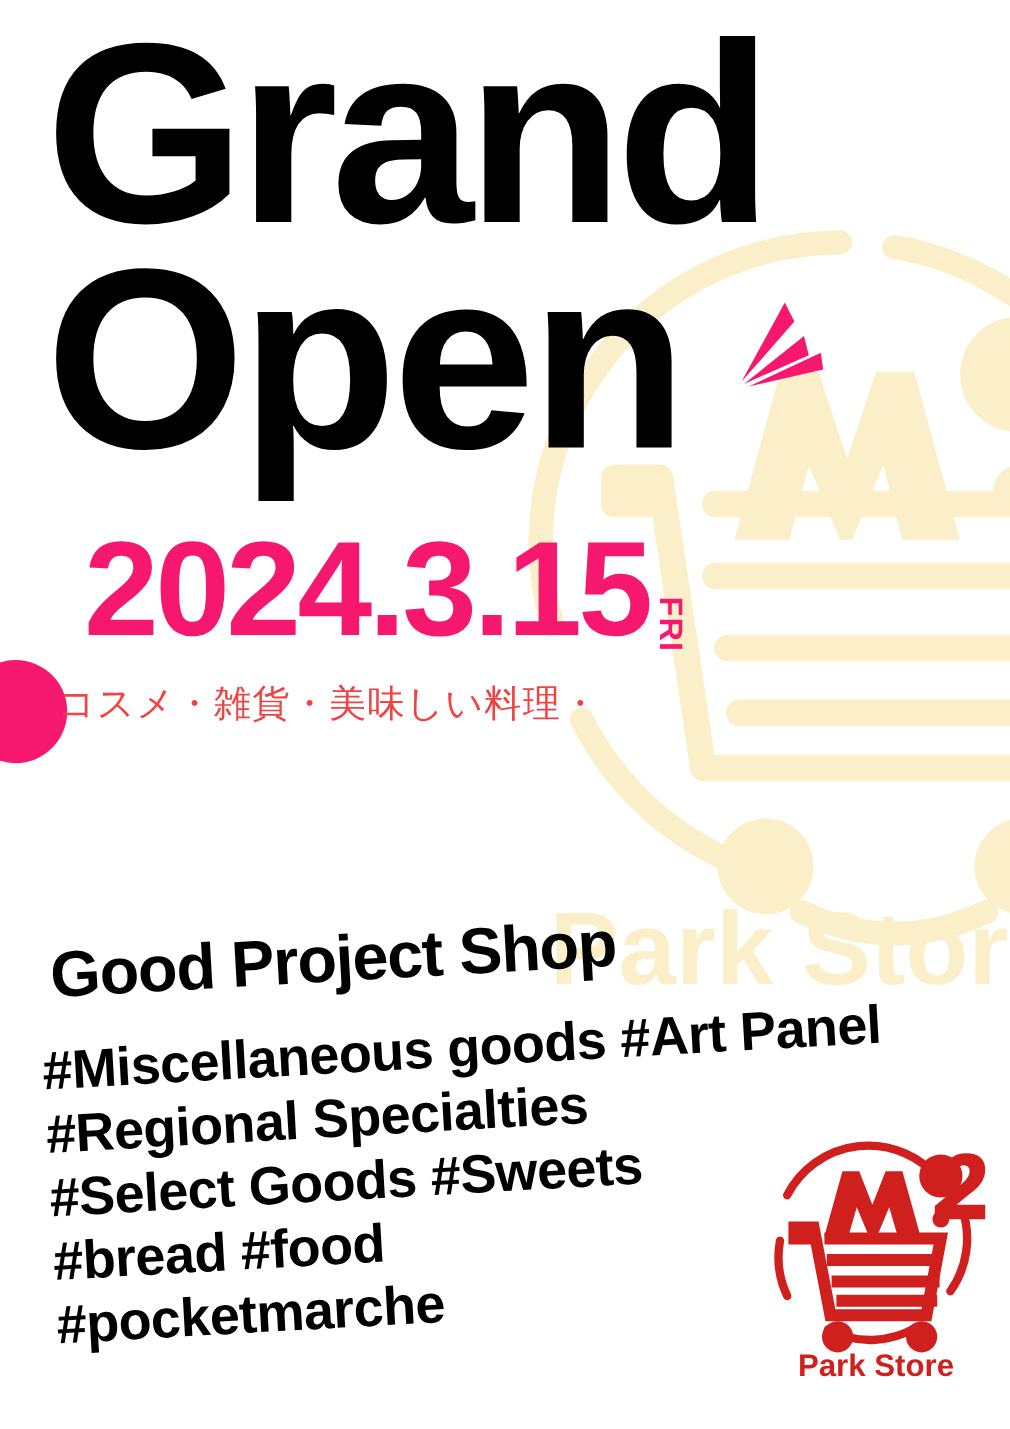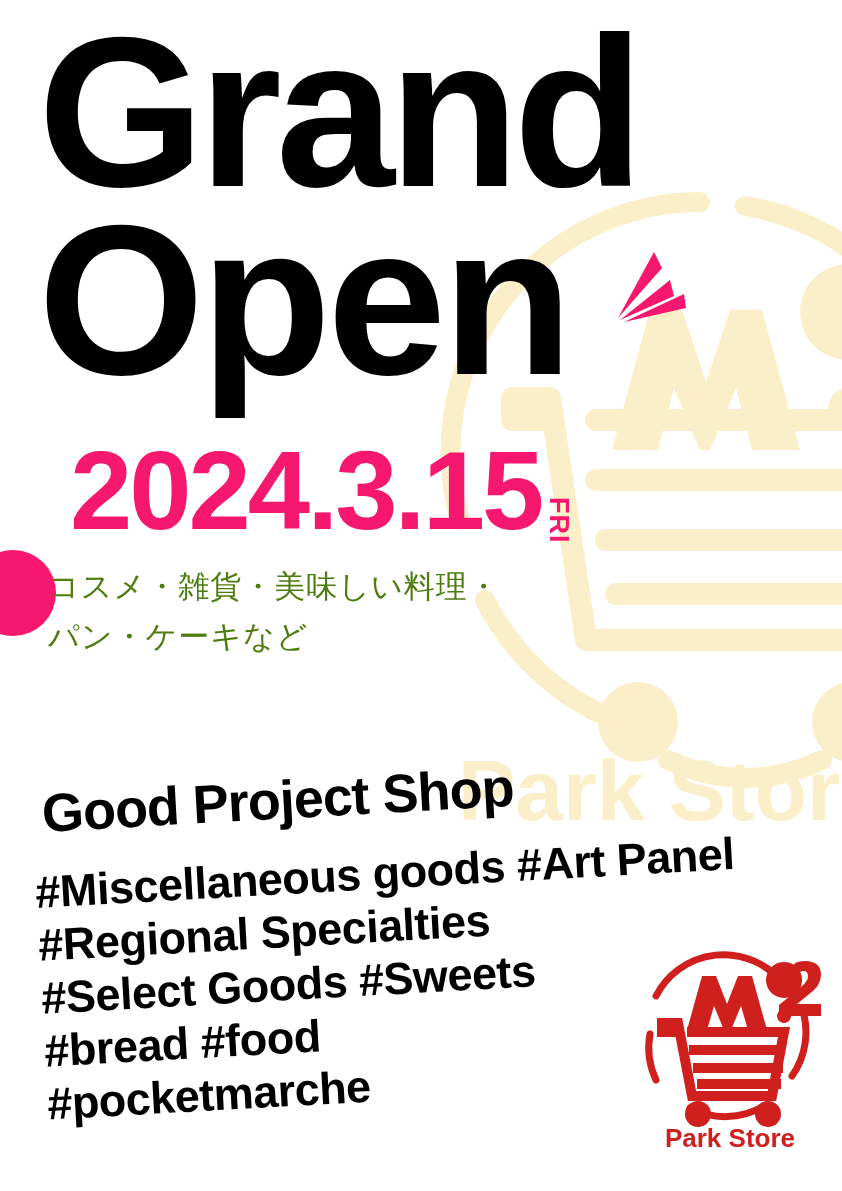--- a/index.html
+++ b/index.html
@@ -99,21 +99,21 @@
     background: #F5186E;
     z-index: 2;
   }
 
   
   .jp-desc {
     position: absolute;
     left: 48px;
     top: 562px;
     z-index: 3;
-    color: #4d7c0f;
+    color: #ef4444;
     font-family: "Liberation Sans", sans-serif;
     font-weight: normal;
     font-size: 31px;
     line-height: 1.62;
     letter-spacing: 1px;
   }
   .jp-desc span { display: block; white-space: nowrap; }
 
   
   .shop-title {
@@ -213,21 +213,20 @@
 
   <div class="date-row">
     <span class="date-main">2024.3.15</span>
     <span class="date-dow">FRI</span>
   </div>
 
   <div class="pink-dot"></div>
 
   <div class="jp-desc">
     <span>コスメ・雑貨・美味しい料理・</span>
-    <span>パン・ケーキなど</span>
   </div>
 
   <div class="shop-title">Good Project Shop</div>
 
   <div class="tags">
     <span>#Miscellaneous goods #Art Panel</span>
     <span>#Regional Specialties</span>
     <span>#Select Goods #Sweets</span>
     <span>#bread #food</span>
     <span>#pocketmarche</span>

